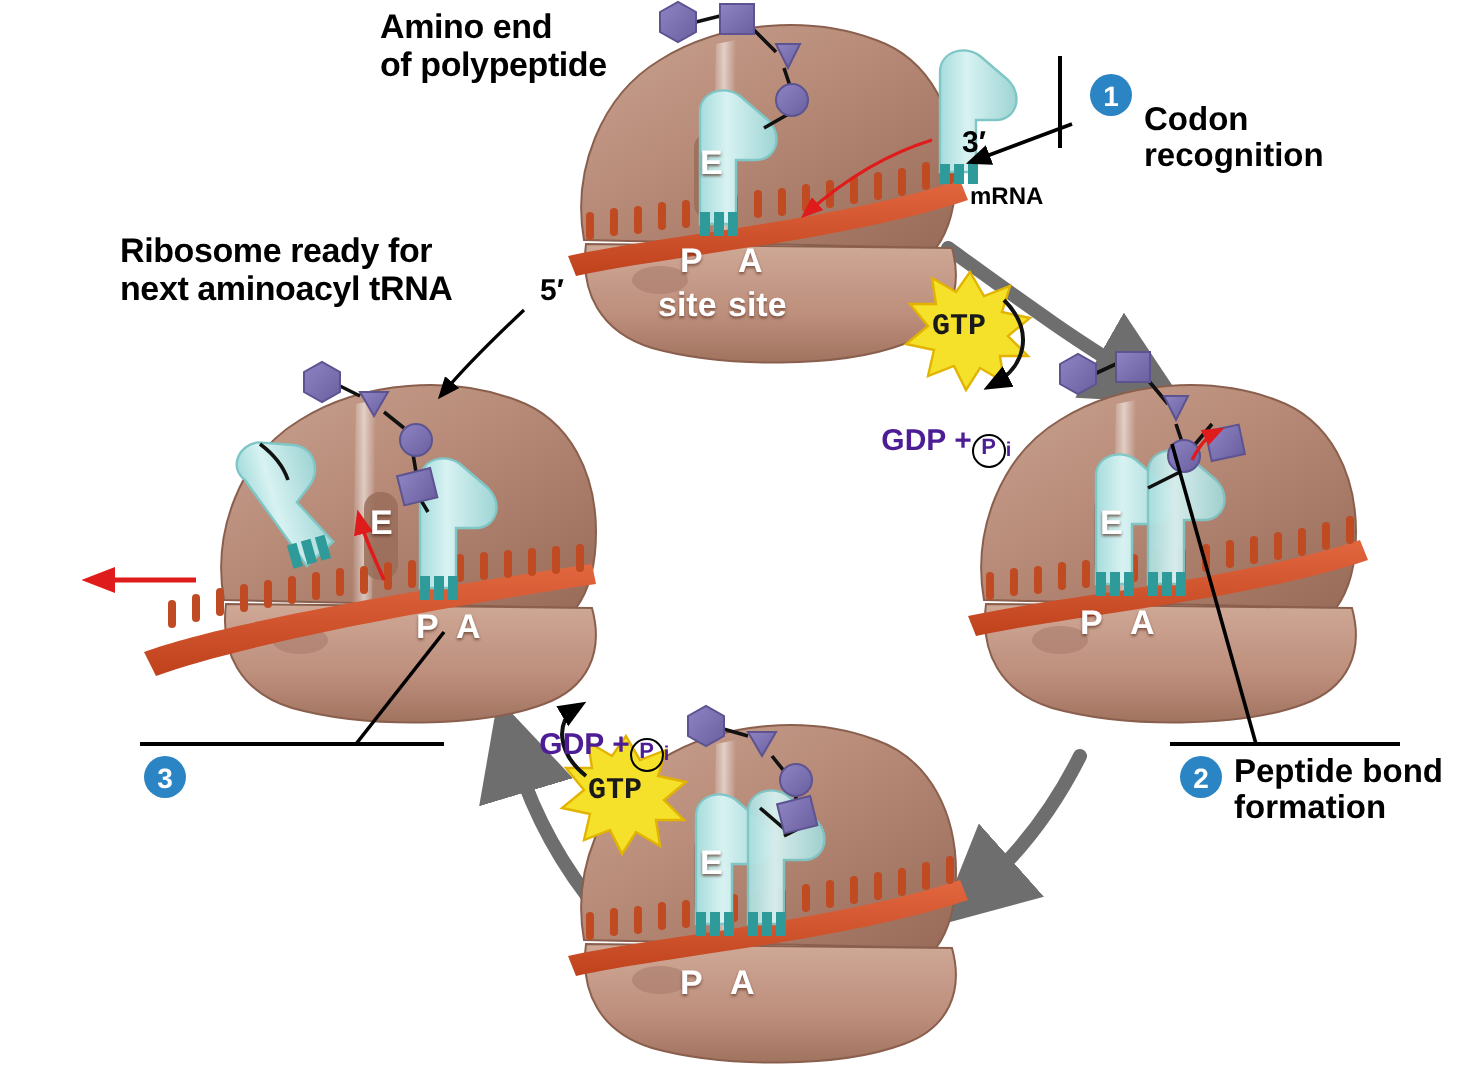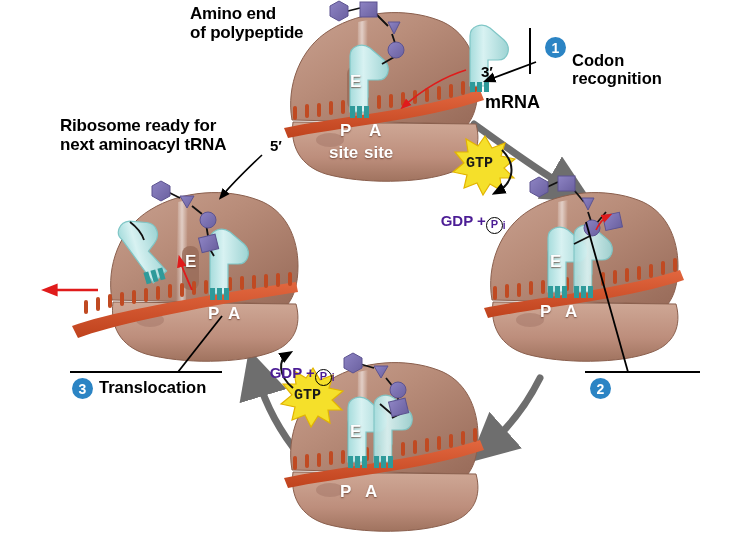--- a/index.html
+++ b/index.html
@@ -7,21 +7,21 @@
     width:740px;height:540px;
     background:#ffffff;
     font-family:"Liberation Sans", sans-serif;
     overflow:hidden;
     position:relative;
   }
   #stage{position:absolute;left:0;top:0;width:740px;height:540px;}
   .lbl{position:absolute;font-weight:bold;color:#000;line-height:1.12;white-space:pre;}
   .title-lbl{font-size:17px;letter-spacing:-0.2px;}
   .step-lbl{font-size:16.5px;}
-  .small-lbl{font-size:18px;}
+  .small-lbl{font-size:12px;}
   .site-lbl{position:absolute;color:#ffffff;font-weight:bold;font-size:17px;
             text-shadow:0 1px 1.5px rgba(80,40,25,.65);white-space:pre;line-height:1.05;}
   .e-lbl{position:absolute;color:#ffffff;font-weight:bold;font-size:17px;
          text-shadow:0 1px 1.5px rgba(80,40,25,.7);}
   .badge{position:absolute;width:21px;height:21px;border-radius:50%;
          background:#2b84c4;color:#fff;font-size:14px;font-weight:bold;
          display:flex;align-items:center;justify-content:center;line-height:1;}
   .gtp-txt{position:absolute;font-weight:bold;font-size:15px;color:#1a1a1a;font-family:Liberation Mono, monospace;}
   .gdp-txt{position:absolute;font-weight:bold;font-size:15px;color:#4c1d95;white-space:pre;}
   .pi-circ{display:inline-block;width:15px;height:15px;border:1.6px solid #000;
@@ -335,23 +335,24 @@
 
   <div class="lbl prime" style="left:481px;top:64px;">3′</div>
 
   <div class="lbl prime" style="left:270px;top:138px;">5′</div>
 
   <div class="badge" style="left:545px;top:37px;">1</div>
   <div class="lbl step-lbl" style="left:572px;top:36px;margin-top:15px;">Codon
 recognition</div>
 
   <div class="badge" style="left:590px;top:378px;">2</div>
+  <div class="lbl step-lbl" style="left:617px;top:377px;">Peptide bond
+formation</div>
 
   <div class="badge" style="left:72px;top:378px;">3</div>
-  <div class="lbl step-lbl" style="left:99px;top:378px;">Translocation</div>
 
   <div class="gtp-txt" style="left:466px;top:155px;">GTP</div>
   <div class="gdp-txt" style="left:424px;top:195px;">
     <span>GDP +</span><span class="pi-circ">P</span><span class="sub-i">i</span>
   </div>
 
   <div class="gtp-txt" style="left:294px;top:387px;">GTP</div>
   <div class="gdp-txt" style="left:253px;top:347px;">
     <span>GDP +</span><span class="pi-circ">P</span><span class="sub-i">i</span>
   </div>

